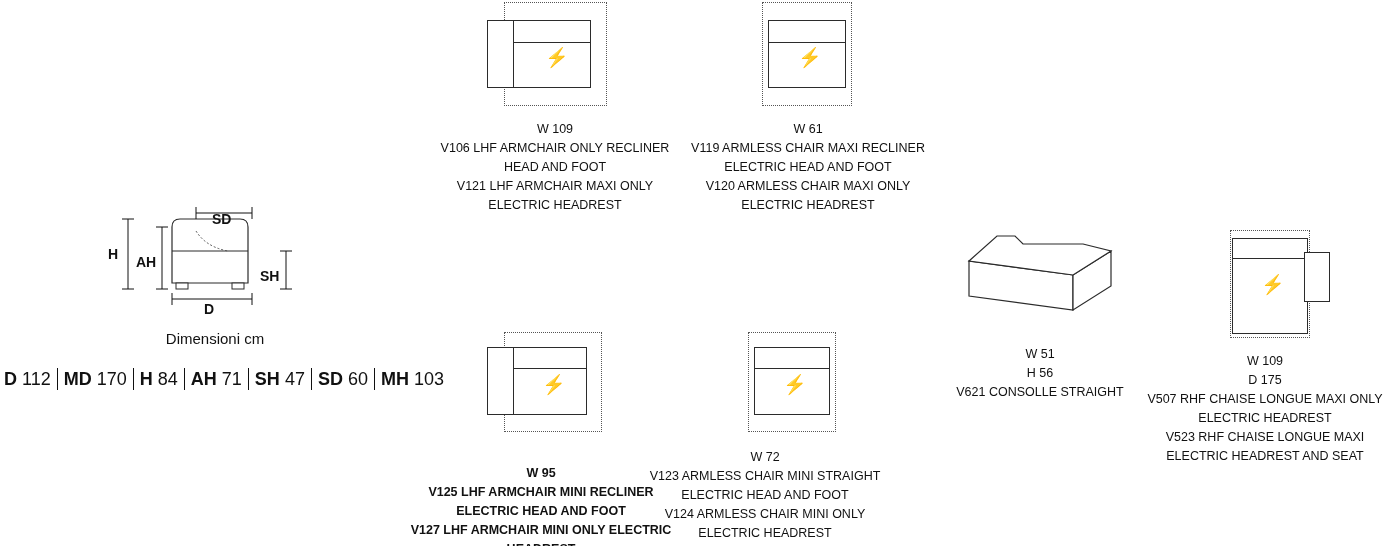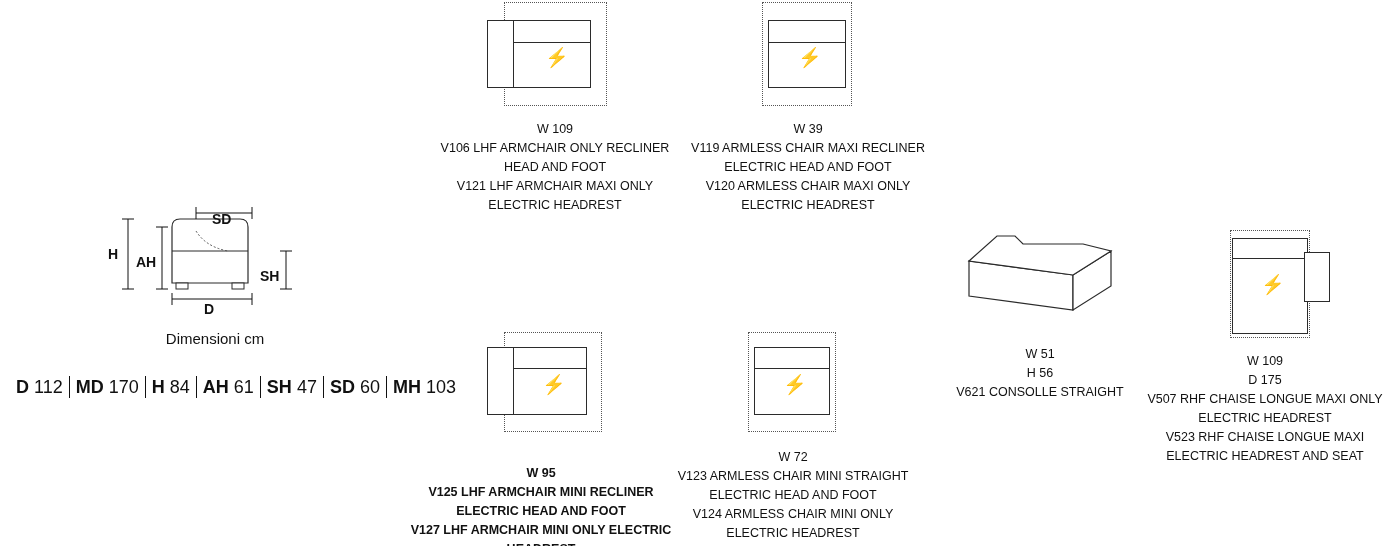--- a/index.html
+++ b/index.html
@@ -57,29 +57,28 @@
 
   .dim-label {
     position: absolute;
     font-size: 14px;
     font-weight: bold;
     color: #111;
   }
 
   
   #dim-table {
-    left: 16px;
+    left: 4px;
     top: 368px;
     width: 440px;
     display: flex;
     align-items: baseline;
     justify-content: center;
     font-size: 18px;
     color: #111;
-    margin-top: 8px;
   }
   #dim-table .cell {
     padding: 0 6px;
     white-space: nowrap;
     border-right: 1px solid #111;
     line-height: 22px;
   }
   #dim-table .cell:last-child { border-right: none; text-align: right; }
   #dim-table .cell b { font-weight: bold; }
 
@@ -141,21 +140,21 @@
 
 <div class="abs" id="dimensioni-label">
   <span class="line">Dimensioni</span>
   <span class="line">cm</span>
 </div>
 
 <div class="abs" id="dim-table">
   <span class="cell"><b>D</b> <span>112</span></span>
   <span class="cell"><b>MD</b> <span>170</span></span>
   <span class="cell"><b>H</b> <span>84</span></span>
-  <span class="cell"><b>AH</b> <span>61</span></span>
+  <span class="cell"><b>AH</b> <span>71</span></span>
   <span class="cell"><b>SH</b> <span>47</span></span>
   <span class="cell"><b>SD</b> <span>60</span></span>
   <span class="cell"><b>MH</b> <span>103</span></span>
 </div>
 
 <div class="module" style="left:487px; top:2px; width:120px; height:104px;">
   <div class="dashed-box" style="left:17px; top:0px; width:103px; height:104px;"></div>
   <div class="solid-box" style="left:0px; top:18px; width:30px; height:68px;"></div>
   <div class="solid-box" style="left:26px; top:18px; width:78px; height:68px;"></div>
   <div class="hline" style="left:26px; top:40px; width:78px;"></div>
@@ -169,21 +168,21 @@
   <span class="line">ELECTRIC HEADREST</span>
 </div>
 
 <div class="module" style="left:762px; top:2px; width:92px; height:104px;">
   <div class="dashed-box" style="left:0px; top:0px; width:90px; height:104px;"></div>
   <div class="solid-box" style="left:6px; top:18px; width:78px; height:68px;"></div>
   <div class="hline" style="left:6px; top:40px; width:78px;"></div>
   <div class="bolt" style="left:36px; top:46px;">⚡</div>
 </div>
 <div class="caption abs" style="left:663px; top:120px; width:290px;">
-  <span class="line">W 39</span>
+  <span class="line">W 61</span>
   <span class="line">V119 ARMLESS CHAIR MAXI RECLINER</span>
   <span class="line">ELECTRIC HEAD AND FOOT</span>
   <span class="line">V120 ARMLESS CHAIR MAXI ONLY</span>
   <span class="line">ELECTRIC HEADREST</span>
 </div>
 
 <div class="module" style="left:487px; top:332px; width:116px; height:100px;">
   <div class="dashed-box" style="left:17px; top:0px; width:98px; height:100px;"></div>
   <div class="solid-box" style="left:0px; top:15px; width:30px; height:68px;"></div>
   <div class="solid-box" style="left:26px; top:15px; width:74px; height:68px;"></div>
@@ -197,21 +196,21 @@
   <span class="line">V127 LHF ARMCHAIR MINI ONLY ELECTRIC</span>
   <span class="line">HEADREST</span>
 </div>
 
 <div class="module" style="left:748px; top:332px; width:90px; height:100px;">
   <div class="dashed-box" style="left:0px; top:0px; width:88px; height:100px;"></div>
   <div class="solid-box" style="left:6px; top:15px; width:76px; height:68px;"></div>
   <div class="hline" style="left:6px; top:36px; width:76px;"></div>
   <div class="bolt" style="left:35px; top:43px;">⚡</div>
 </div>
-<div class="caption abs" style="left:648px; top:448px; width:290px;">
+<div class="caption abs" style="left:620px; top:448px; width:290px;">
   <span class="line">W 72</span>
   <span class="line">V123 ARMLESS CHAIR MINI STRAIGHT</span>
   <span class="line">ELECTRIC HEAD AND FOOT</span>
   <span class="line">V124 ARMLESS CHAIR MINI ONLY</span>
   <span class="line">ELECTRIC HEADREST</span>
 </div>
 
 <div class="abs" id="consolle-draw">
   <svg width="150" height="85" viewBox="0 0 150 85">
 

